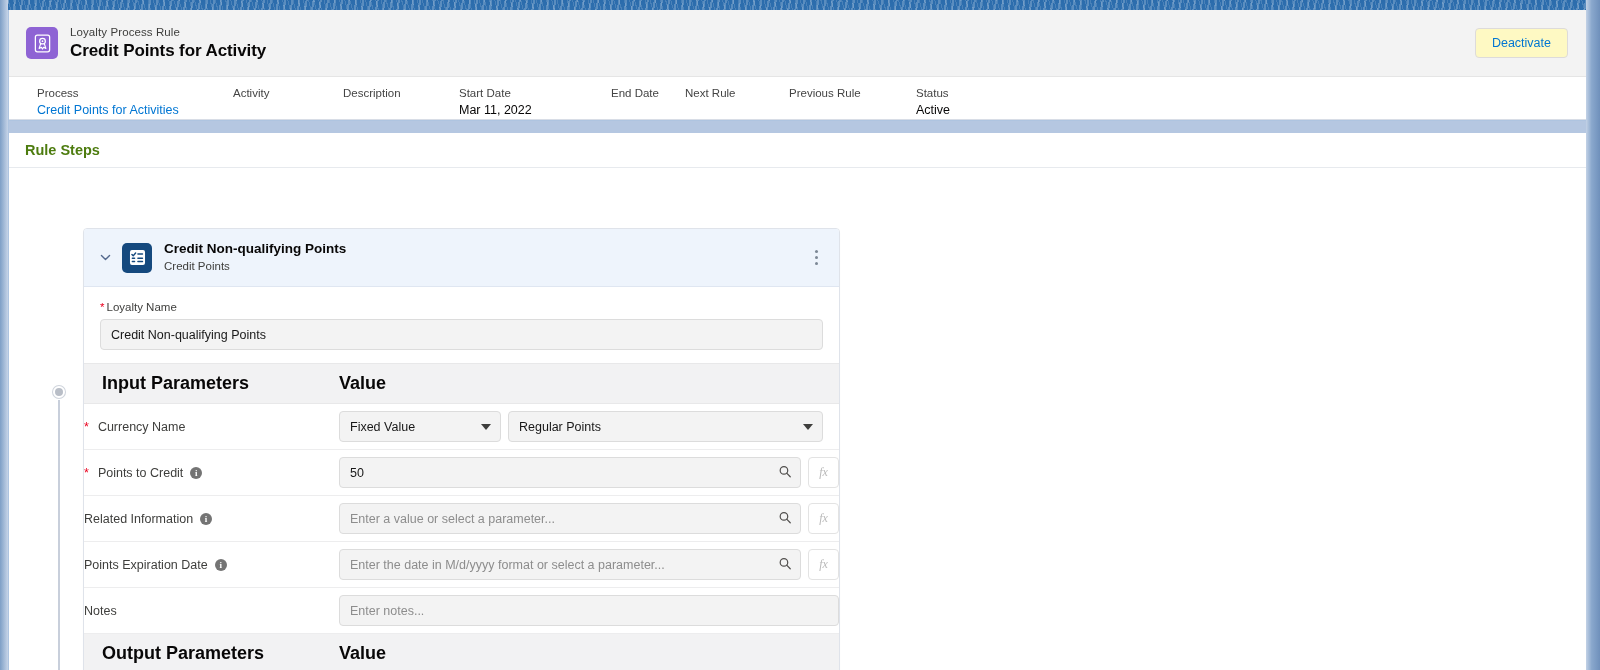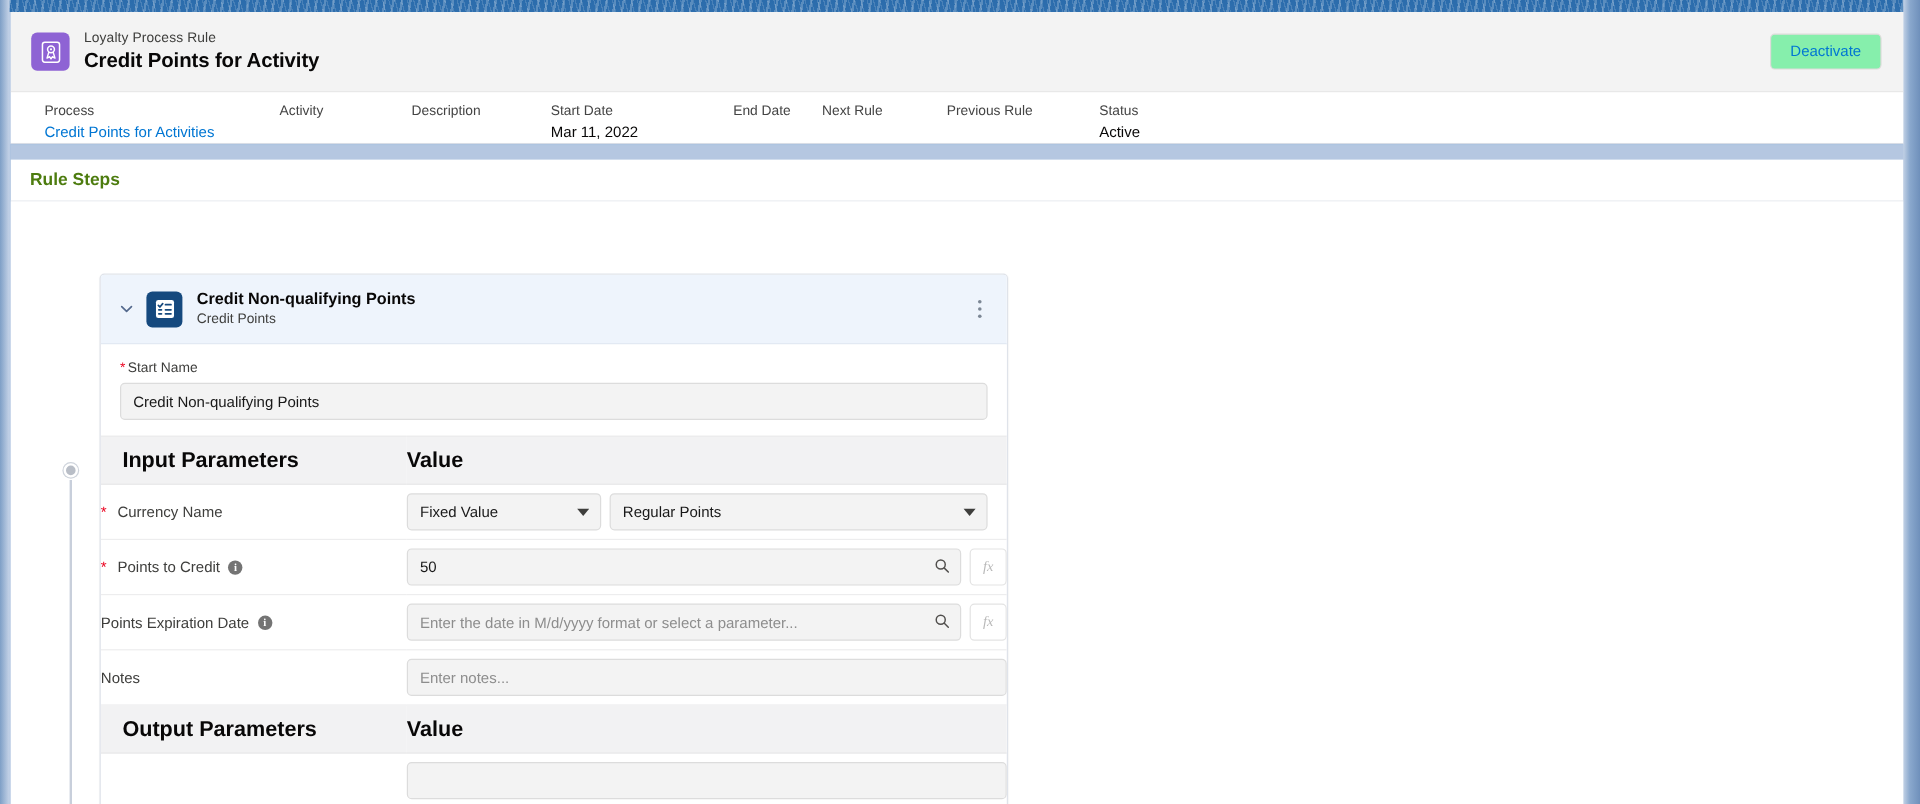--- a/index.html
+++ b/index.html
@@ -50,21 +50,21 @@
     background: #8e63d4;
     display: flex; align-items: center; justify-content: center;
     flex: 0 0 auto;
   }
   .app-icon svg { display:block; }
   .title-block { margin-left: 12px; line-height: 1.15; }
   .eyebrow { font-size: 11.5px; color: #3e3e3c; letter-spacing: .1px; }
   .page-title { font-size: 17px; font-weight: 700; color: #080707; margin-top: 2px; letter-spacing: -.1px; }
   .header-actions { margin-left: auto; }
   .btn-outline {
-    background: #86efac; border: 1px solid #dddbda; border-radius: 4px;
+    background: #fef9c3; border: 1px solid #dddbda; border-radius: 4px;
     color: #0176d3; font-size: 12.5px; padding: 7px 16px;
     font-family: "Liberation Sans", sans-serif; cursor: pointer;
   }
 
   .header-fields {
     height: 42px; display: flex; align-items: flex-start;
     padding: 9px 0 0 17px; background: #fff;
   }
   .field { line-height: 1.25; padding-left: 28px; }
   .field .lbl { font-size: 11.5px; color: #444; }
@@ -302,21 +302,21 @@
           </div>
           <div class="kebab">
             <i></i>
               <i></i>
               <i></i>
           </div>
         </div>
 
         <div class="action-block">
           <div class="req-label">
-            <span class="req-star">*</span><span>Start Name</span>
+            <span class="req-star">*</span><span>Loyalty Name</span>
           </div>
           <div class="text-input">Credit Non-qualifying Points</div>
         </div>
 
         <table class="ptable">
           <tbody id="param-body">
               <tr class="hdr">
                 <td class="c1">Input Parameters</td>
                 <td class="c2">Value</td>
               </tr>
@@ -357,20 +357,40 @@
                           <path d="M10.2 10.2 L14 14" stroke="#514f4d" stroke-width="1.4" stroke-linecap="round"></path>
                         </svg></span>
                     </div>
                     <div class="fx-btn">fx</div>
                   </div>
                 </td>
               </tr>
               <tr class="row">
                 <td class="c1">
                   <div class="lbl-wrap">
+                    <span>Related Information</span>
+                    <span class="info-icon">i</span>
+                  </div>
+                </td>
+                <td class="c2">
+                  <div class="val-row">
+                    <div class="lookup grow ph">
+                      <span>Enter a value or select a parameter...</span>
+                      <span class="mag"><svg width="14" height="14" viewBox="0 0 16 16" aria-hidden="true">
+                          <circle cx="6.8" cy="6.8" r="4.3" fill="none" stroke="#514f4d" stroke-width="1.4"></circle>
+                          <path d="M10.2 10.2 L14 14" stroke="#514f4d" stroke-width="1.4" stroke-linecap="round"></path>
+                        </svg></span>
+                    </div>
+                    <div class="fx-btn">fx</div>
+                  </div>
+                </td>
+              </tr>
+              <tr class="row">
+                <td class="c1">
+                  <div class="lbl-wrap">
                     <span>Points Expiration Date</span>
                     <span class="info-icon">i</span>
                   </div>
                 </td>
                 <td class="c2">
                   <div class="val-row">
                     <div class="lookup grow ph">
                       <span>Enter the date in M/d/yyyy format or select a parameter...</span>
                       <span class="mag"><svg width="14" height="14" viewBox="0 0 16 16" aria-hidden="true">
                           <circle cx="6.8" cy="6.8" r="4.3" fill="none" stroke="#514f4d" stroke-width="1.4"></circle>

